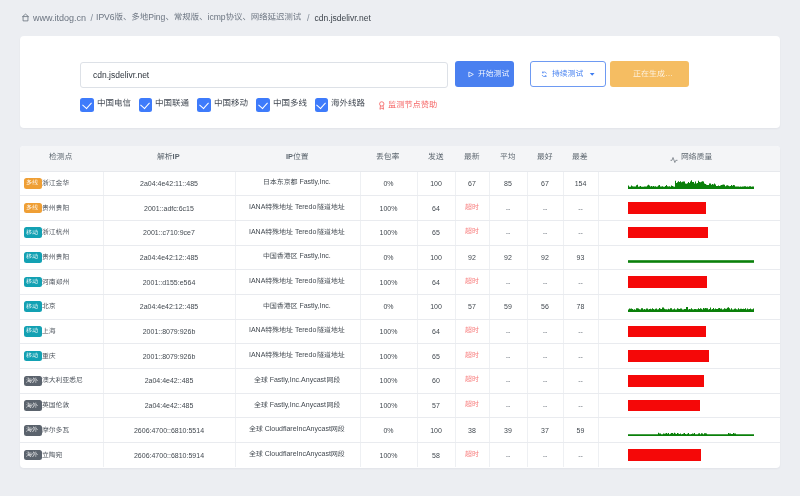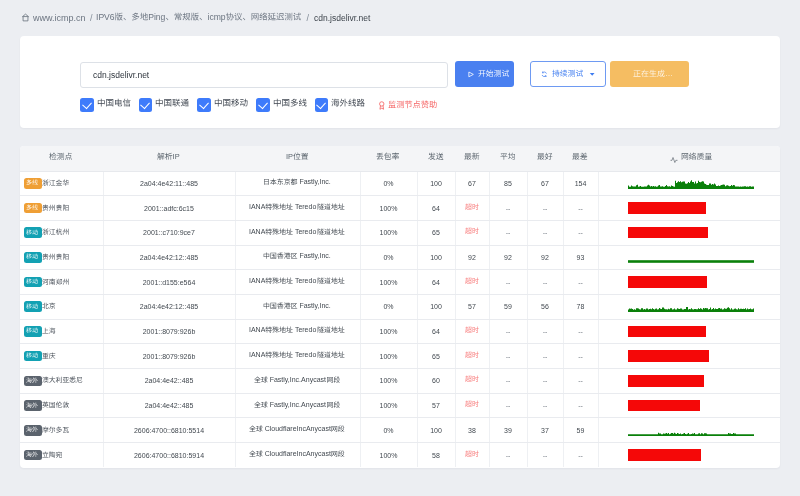--- a/index.html
+++ b/index.html
@@ -16,21 +16,21 @@
 #btn1 { left:435.3px; width:59px; background:#4a80f0; padding-left:12.3px; }
 #btn2 { left:509.7px; width:76.6px; background:#fff; border:1px solid #6e9af2; padding-left:10.7px; }
 #btn3 { left:589.5px; width:79px; background:#f5bd62; justify-content:center; padding-left:8px; }
 .cks { position:absolute; left:60px; top:62px; height:14px; display:flex; align-items:center; }
 .ck { width:13.5px; height:13.5px; background:#3e7bfb; border-radius:2.5px; margin-right:3.2px; position:relative; flex:none; }
 .ck:after { content:""; position:absolute; left:3.6px; top:1.8px; width:4.6px; height:7.2px; border:solid #fff; border-width:0 1.5px 1.5px 0; transform:rotate(42deg); }
 .cklb { margin-right:7px; }
 .sponsor { display:flex; align-items:center; margin-left:4.5px; }
 #card2 { left:20px; top:146px; width:760px; height:322px; overflow:hidden; }
 table { border-collapse:collapse; table-layout:fixed; width:760px; }
-th { background:#f4f5f7; height:25px; font-weight:normal; border-bottom:1px solid #e7e9ed; }
+th { background:#f4f5f7; height:25px; font-weight:bold; border-bottom:1px solid #e7e9ed; }
 td { height:24.7px; font-size:7px; color:#424950; text-align:center; border-right:1px solid #eef0f3; border-bottom:1px solid #e9ebef; }
 td:last-child { border-right:none; }
 tbody tr:last-child td { border-bottom:none; }
 td.c1 { text-align:left; padding-left:3.5px; }
 .bdg { display:inline-flex; width:18.4px; height:10.6px; border-radius:2.5px; align-items:center; justify-content:center; vertical-align:middle; margin-right:0.5px; }
 .dx { background:#ef9f35; }
 .yd { background:#13a1b3; }
 .hw { background:#5b636d; }
 td.c1 > svg { vertical-align:middle; }
 .dash { color:#6f7780; }
@@ -148,21 +148,21 @@
       <path id="u9676" d="M469 841C433 715 370 593 293 515C310 506 340 484 353 473C391 517 428 573 460 635H863C856 190 847 33 822 0C813 -14 803 -17 787 -17C766 -17 719 -17 667 -12C678 -31 685 -59 686 -78C735 -80 786 -81 816 -78C847 -75 867 -66 885 -38C918 8 925 165 932 661C932 672 932 700 932 700H491C509 741 524 783 537 826ZM418 267V81H782V267H722V139H632V309H810V366H632V471H781V527H533C545 551 556 575 565 598L504 607C482 548 443 474 388 416C404 408 425 392 436 379C462 408 484 439 503 471H570V366H389V309H570V139H476V267ZM73 800V-77H140V732H273C250 665 219 577 189 505C265 426 285 357 285 302C285 271 279 243 263 233C254 226 243 224 229 223C214 222 192 222 169 225C180 205 187 177 188 158C210 157 237 157 258 159C278 162 297 167 311 178C340 199 352 241 352 295C351 358 334 430 257 514C292 593 332 691 362 773L313 803L302 800Z"></path>
       <path id="u96A7" d="M342 758C370 703 402 630 414 582L472 606C459 652 427 724 397 778ZM78 797V-80H141V729H258C238 660 212 571 184 498C251 418 267 349 268 295C268 265 262 236 248 225C241 219 231 216 218 216C205 215 187 216 166 218C177 200 183 173 184 155C205 154 227 155 245 157C264 159 281 165 293 174C320 193 331 236 330 288C330 350 315 422 248 506C278 587 313 691 340 772L293 800L283 797ZM562 818C592 774 623 714 637 674H509V612H681C631 558 560 510 491 477C505 465 527 440 535 427C578 450 623 481 664 515C679 498 692 479 703 458C654 405 569 349 502 322C515 311 534 290 543 276C601 304 673 355 726 407C733 386 739 365 744 344C685 268 577 193 484 158C498 146 518 123 527 109C604 143 691 205 754 273C761 196 752 130 734 108C722 89 710 87 692 87C677 87 657 88 634 91C643 73 648 47 649 29C671 28 690 27 706 27C740 28 765 36 786 65C816 101 828 198 814 302C855 248 893 192 913 151L960 190C932 246 867 331 805 399C846 436 893 487 933 532L879 569C854 531 812 481 776 442C758 484 735 522 705 552C724 571 742 591 758 612H956V674H827C853 717 881 772 904 820L840 840C823 791 791 722 763 674H650L697 696C683 735 648 796 616 841ZM466 496H317V434H402V89C363 72 321 32 279 -16L326 -76C367 -17 409 35 437 35C456 35 483 8 518 -16C571 -51 634 -65 720 -65C784 -65 892 -61 947 -58C948 -38 957 -4 964 14C895 6 789 2 722 2C640 2 580 11 531 44C503 62 484 79 466 89Z"></path>
       <path id="u9999" d="M279 110H733V16H279ZM279 166V255H733V166ZM205 316V-80H279V-44H733V-78H810V316ZM778 833C633 794 364 768 138 757C146 740 155 712 157 693C254 697 358 704 460 714V610H57V542H380C292 448 159 363 37 321C54 306 76 278 87 260C221 314 367 420 460 538V343H538V537C634 427 784 324 916 272C926 290 948 318 965 332C845 373 710 454 620 542H944V610H538V722C649 735 753 752 835 773Z"></path>
     </defs>
   </svg>
 <div class="crumb">
 <svg width="9" height="9" viewBox="0 0 24 24" fill="none" stroke="#6b7480" stroke-width="2.2" style="margin-right:3px">
       <path d="M3 10.5 12 3l9 7.5"></path>
       <path d="M5.5 9.5V21h13V9.5z"></path>
     </svg>
-<span>www.icmp.cn</span>
+<span>www.itdog.cn</span>
     <span class="sep" style="margin:0 3px 0 4.5px">/</span>
     <svg style="vertical-align:-2.5px;" width="207" height="11" viewBox="0 0 207 11">
       <g fill="#6b7480" font-family="Liberation Sans, sans-serif">
         <text x="0.0" y="7.7" font-size="8.6px">IPV6</text>
         <use href="#u7248" transform="translate(18.6 7.7) scale(0.0084 -0.0084)"></use>
         <use href="#u3001" transform="translate(27.0 7.7) scale(0.0084 -0.0084)"></use>
         <use href="#u591A" transform="translate(35.4 7.7) scale(0.0084 -0.0084)"></use>
         <use href="#u5730" transform="translate(43.8 7.7) scale(0.0084 -0.0084)"></use>
         <text x="52.2" y="7.7" font-size="8.6px">Ping</text>
         <use href="#u3001" transform="translate(69.5 7.7) scale(0.0084 -0.0084)"></use>

